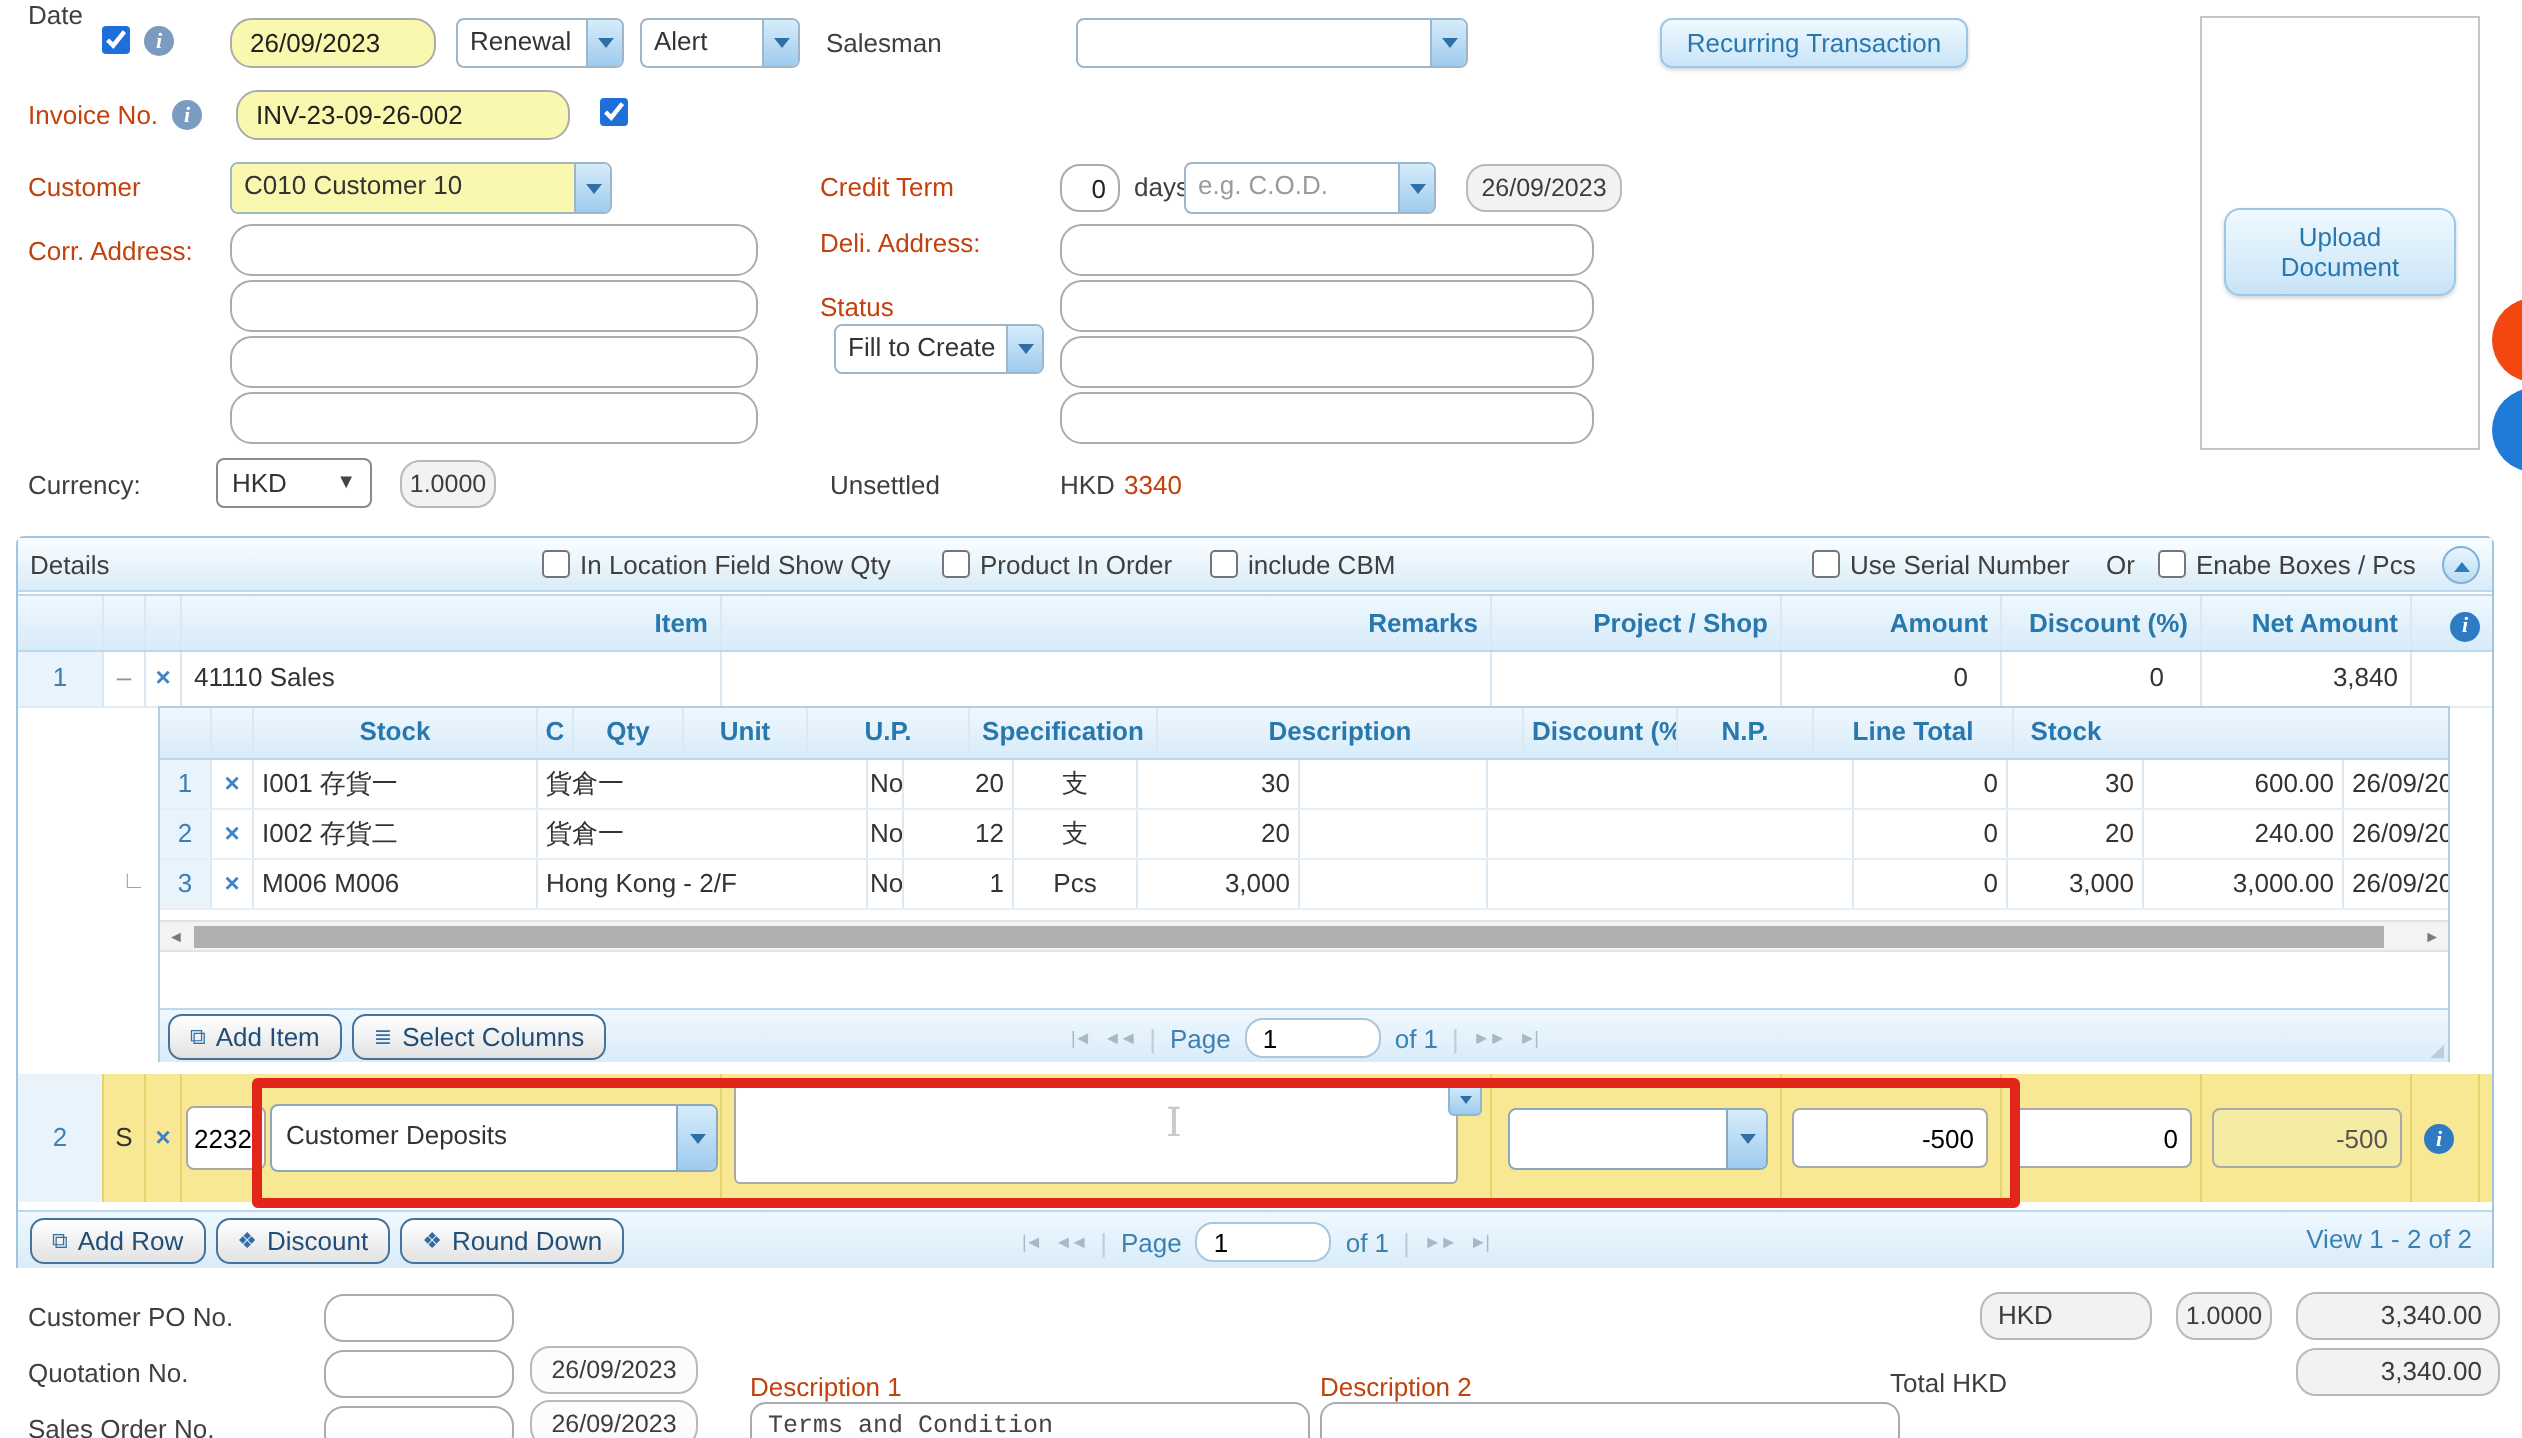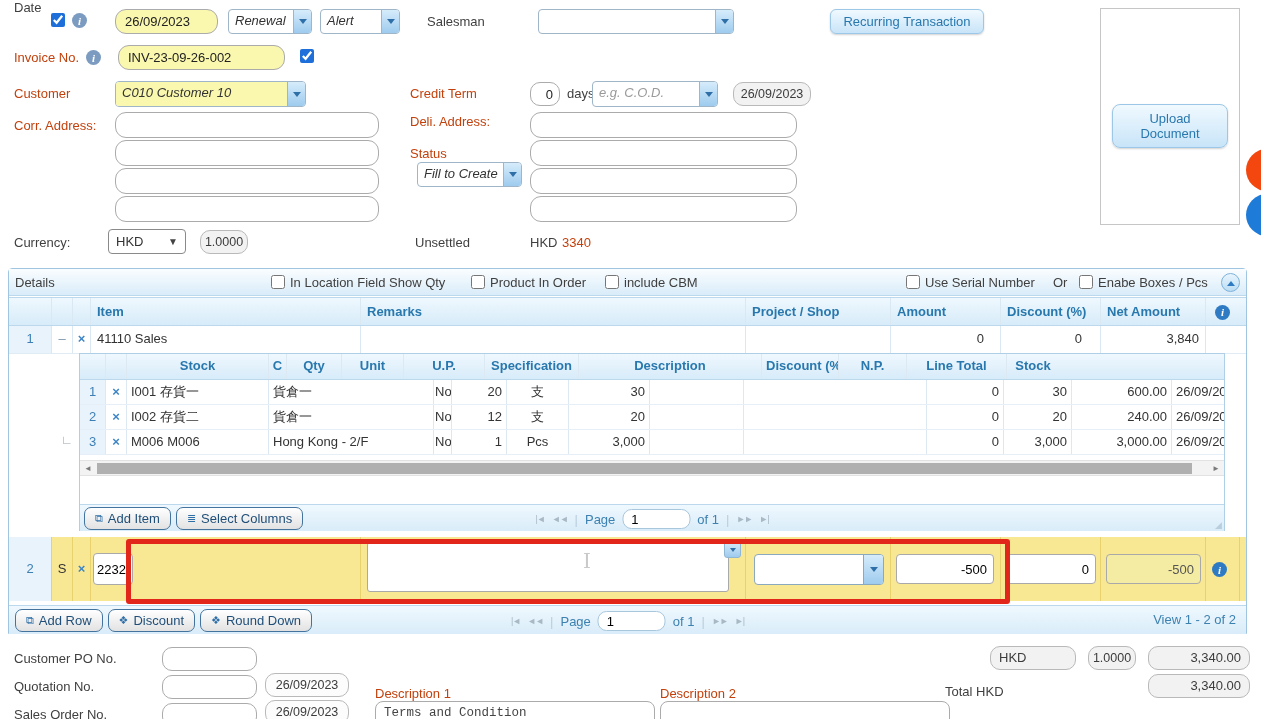--- a/index.html
+++ b/index.html
@@ -14,21 +14,21 @@
   .inp.yellow{background:#faf7ae;}
   .inp.sm{height:24px;border-radius:10px;}
   .pill{position:absolute;box-sizing:border-box;background:#f2f2f2;border:1px solid #b9b9b9;
         border-radius:10px;height:24px;line-height:22px;padding:0 8px;color:#3c3c3c;overflow:hidden;}
   .pill.right{text-align:right;}
   .pill.center{text-align:center;padding:0 3px;font-size:12.5px;}
   .pill.white{background:#fcfcfc;}
   
   .combo{position:absolute;box-sizing:border-box;display:flex;align-items:stretch;background:#fff;
          border:1px solid #9fb6c9;border-radius:4px;overflow:hidden;}
-  .combo .ct{flex:1;padding:3px 6px;white-space:nowrap;overflow:hidden;font-style:italic;}
+  .combo .ct{flex:1;padding:3px 6px;white-space:nowrap;overflow:hidden;}
   .combo .ct.ph{color:#9a9a9a;}
   .combo.yellow .ct{background:#faf7ae;}
   .combo .cb{width:17px;background:linear-gradient(#d6ecfb,#9ecbee);border-left:1px solid #9fb6c9;
              display:flex;align-items:center;justify-content:center;}
   .tri{width:0;height:0;border:4px solid transparent;border-top:5px solid #2f6fa8;margin-top:4px;}
   .nativesel{position:absolute;box-sizing:border-box;border:1px solid #8a8a8a;border-radius:4px;
              background:#fff;display:flex;align-items:center;justify-content:space-between;padding:0 7px;}
   .nativesel .na{font-size:10px;color:#444;}
   
   .tbtn{position:absolute;box-sizing:border-box;display:inline-flex;align-items:center;gap:5px;height:23px;
@@ -49,21 +49,21 @@
            border-bottom:1px solid #bcd8ec;box-sizing:border-box;}
   .caption .cblbl{position:absolute;top:6px;color:#3f3f3f;white-space:nowrap;}
   .collapsebtn{position:absolute;width:17px;height:17px;border-radius:50%;border:1px solid #7fb1d9;
                background:linear-gradient(#e8f5fe,#bbddf3);display:flex;align-items:center;justify-content:center;}
   .utri{width:0;height:0;border:4px solid transparent;border-bottom:5px solid #2f7bc3;margin-bottom:3px;}
   
   .grow{position:absolute;display:flex;}
   .gc{box-sizing:border-box;border-right:1px solid #d9e8f3;overflow:hidden;white-space:nowrap;padding:0 6px;}
   .ghead{top:28px;height:29px;background:linear-gradient(#eff8fe,#d7ebf9);border-top:1px solid #bcd8ec;
          border-bottom:1px solid #bcd8ec;box-sizing:border-box;}
-  .ghead .gc{color:#2878ae;font-weight:bold;text-align:left;line-height:27px;}
+  .ghead .gc{color:#2878ae;font-weight:bold;text-align:right;line-height:27px;}
   .mrow1{top:57px;height:27px;border-bottom:1px solid #e0ecf5;}
   .mrow1 .gc{line-height:26px;}
   .numc{background:#e9f3fb;color:#3d7fb5;text-align:center;}
   .xic{color:#3d85c6;font-weight:bold;text-align:center;padding:0 2px;}
   .mc0{width:43px}.mc1{width:21px}.mc2{width:18px}.mc3{width:270px}.mc4{width:385px}
   .mc5{width:145px}.mc6{width:110px}.mc7{width:100px}.mc8{width:105px}.mc9{width:34px;border-right:none}
   .ra{text-align:right}.ca{text-align:center}
   
   .subgrid{position:absolute;left:70px;top:84px;width:1146px;height:178px;border:1px solid #afcfe6;
            box-sizing:border-box;background:#fff;}
@@ -129,21 +129,21 @@
   <span class="cb">
       <i class="tri"></i>
     </span>
 </span>
 <span class="combo" style="left:320px;top:9px;width:80px;height:25px">
   <span class="ct">Alert</span>
   <span class="cb">
       <i class="tri"></i>
     </span>
 </span>
-<span class="abs lbl" style="left:427px;top:14px">Salesman</span>
+<span class="abs lbl" style="left:413px;top:14px">Salesman</span>
 <span class="combo" style="left:538px;top:9px;width:196px;height:25px">
   <span class="ct"></span>
   <span class="cb">
       <i class="tri"></i>
     </span>
 </span>
 <button class="bluebtn" style="left:830px;top:9px;width:154px;height:25px;font:inherit">Recurring Transaction</button>
 
 <span class="abs link" style="left:14px;top:50px">Invoice No.</span>
 <span class="infoicon abs" style="left:86px;top:50px">i</span>
@@ -349,20 +349,26 @@
       <span class="rszcorner" style="right:2px;bottom:1px">◢</span>
     </div>
   </div>
 
   <div class="row2">
     <span class="r2c mc0 numc">2</span>
     <span class="r2c mc1 ca" style="line-height:64px">S</span>
     <span class="r2c mc2 xic" style="line-height:64px">×</span>
     <span class="r2c mc3">
       <input class="r2inp" style="left: 2px; top: 16px; width: 40px; height: 32px; padding: 0px 3px;" value="22320">
+      <span class="combo2" style="left:44px;top:15px;width:224px;height:34px">
+        <span class="ct">Customer Deposits</span>
+        <span class="cb">
+            <i class="tri"></i>
+          </span>
+      </span>
     </span>
     <span class="r2c mc4">
       <textarea class="r2inp" style="left: 6px; top: 5px; width: 362px; height: 50px; border-radius: 3px;"></textarea>
       <span class="minidd">
           <i class="tri"></i>
         </span>
     </span>
     <span class="r2c mc5">
       <span class="combo2" style="left:8px;top:17px;width:130px;height:31px">
         <span class="ct"></span>

